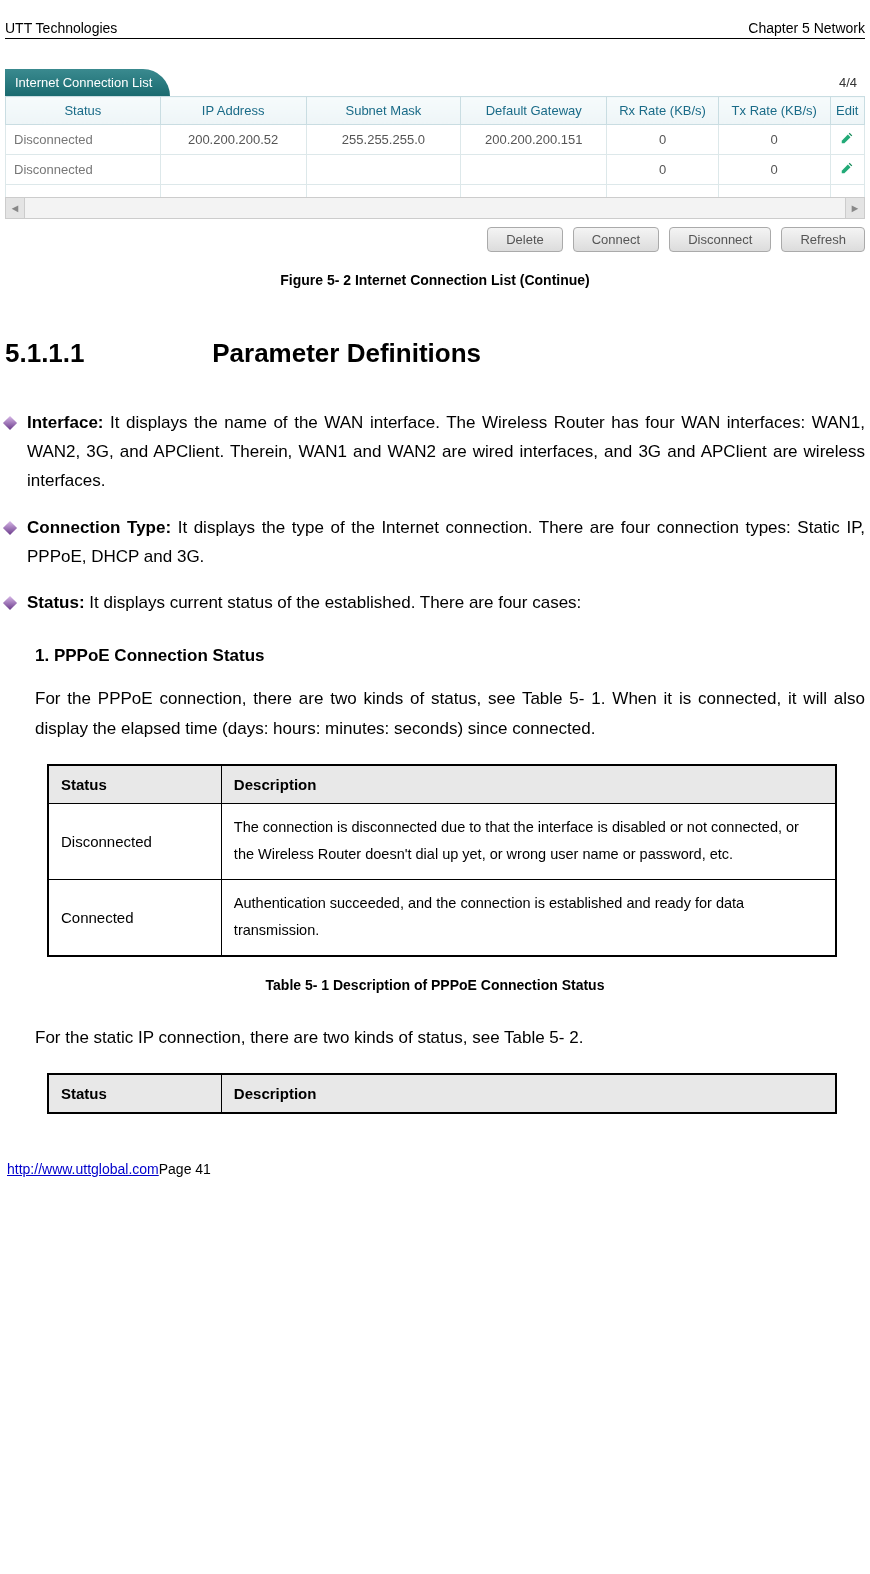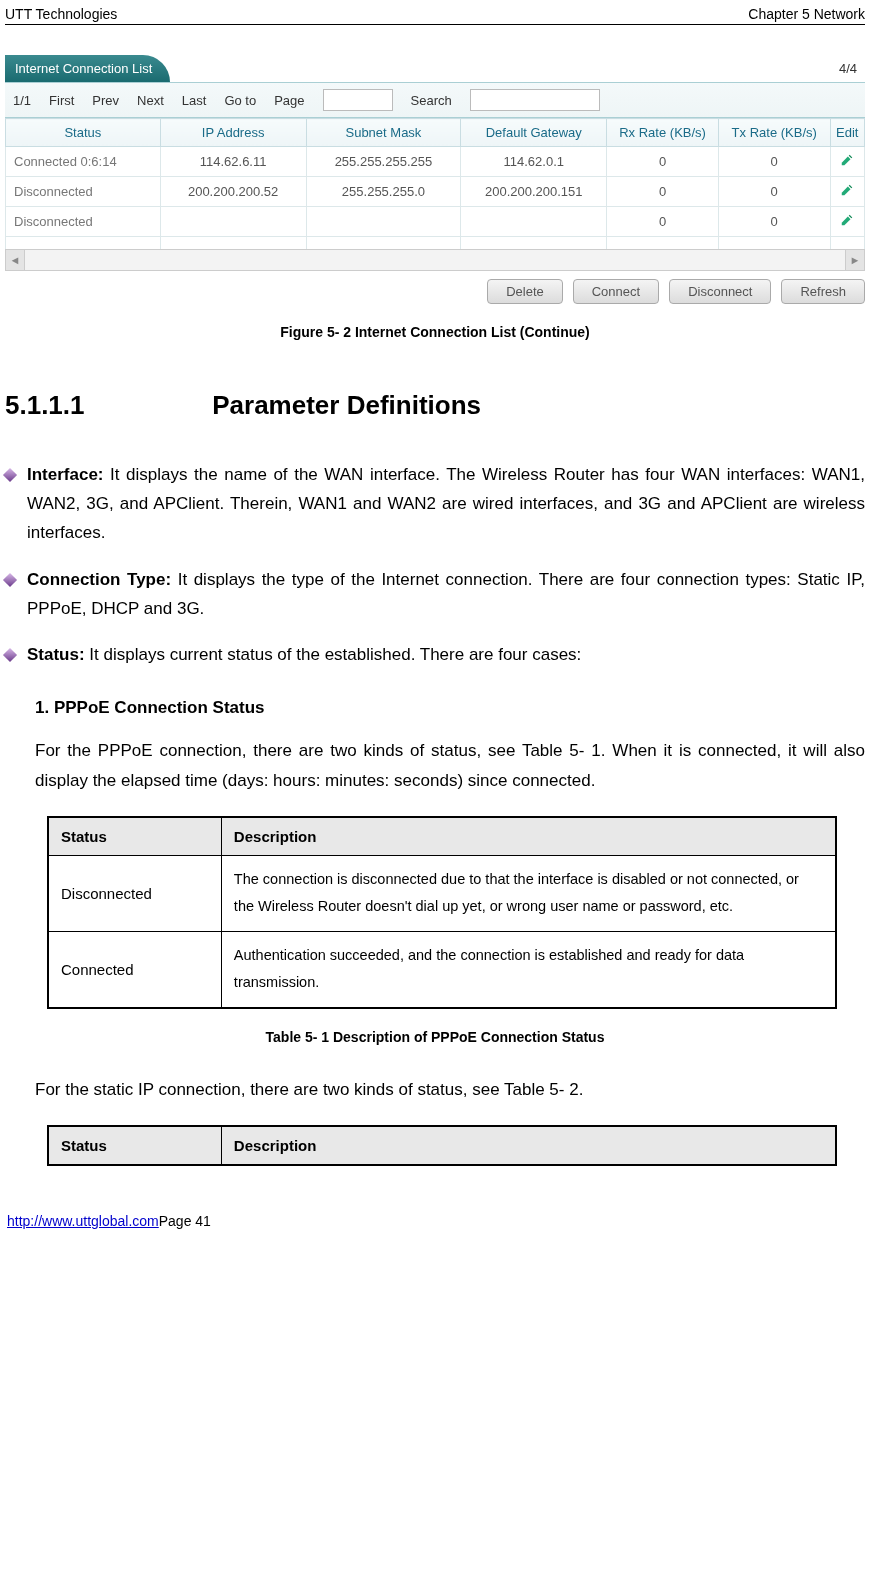--- a/index.html
+++ b/index.html
@@ -5,21 +5,21 @@
     body {
       font-family: Arial, sans-serif;
       margin: 0;
       padding: 0;
       background: #fff;
       color: #000;
     }
     .page {
       width: 870px;
       margin: 0 auto;
-      padding: 6px 5px 10px 5px;
+      padding: 20px 5px 10px 5px;
       box-sizing: border-box;
     }
     .header-row {
       display: flex;
       justify-content: space-between;
       font-size: 14px;
       padding: 0 0 2px 0;
     }
     .header-underline {
       border-bottom: 1px solid #000;
@@ -208,32 +208,20 @@
     <span>UTT Technologies</span>
     <span>Chapter 5 Network</span>
   </div>
   <div class="header-underline"></div>
 
   <div class="screenshot-panel">
     <div class="tab-bar">
       <div class="tab">Internet Connection List</div>
       <div class="tab-spacer"></div>
       <div class="page-count">4/4</div>
-    </div>
-    <div class="toolbar">
-      <span class="link">1/1</span>
-      <span class="link">First</span>
-      <span class="link">Prev</span>
-      <span class="link">Next</span>
-      <span class="link">Last</span>
-      <span class="link">Go to</span>
-      <span class="link">Page</span>
-      <input type="text" class="page-input" style="">
-      <span class="link">Search</span>
-      <input type="text" class="search-input" style="">
     </div>
 
     <table class="data">
       <colgroup>
           <col class="col-w1">
           <col class="col-w2">
           <col class="col-w3">
           <col class="col-w4">
           <col class="col-w5">
           <col class="col-w6">
@@ -244,32 +232,20 @@
           <th>Status</th>
           <th>IP Address</th>
           <th>Subnet Mask</th>
           <th>Default Gateway</th>
           <th>Rx Rate (KB/s)</th>
           <th>Tx Rate (KB/s)</th>
           <th>Edit</th>
         </tr>
       </thead>
       <tbody>
-        <tr>
-          <td class="left">Connected 0:6:14</td>
-          <td>114.62.6.11</td>
-          <td>255.255.255.255</td>
-          <td>114.62.0.1</td>
-          <td>0</td>
-          <td>0</td>
-          <td class="edit-cell"><svg viewBox="0 0 16 16">
-                <path fill="#2a7" d="M2 11l7-7 3 3-7 7H2z"></path>
-                <path fill="#185" d="M10 3l1-1 3 3-1 1z"></path>
-              </svg></td>
-        </tr>
         <tr>
           <td class="left">Disconnected</td>
           <td>200.200.200.52</td>
           <td>255.255.255.0</td>
           <td>200.200.200.151</td>
           <td>0</td>
           <td>0</td>
           <td class="edit-cell"><svg viewBox="0 0 16 16">
                 <path fill="#2a7" d="M2 11l7-7 3 3-7 7H2z"></path>
                 <path fill="#185" d="M10 3l1-1 3 3-1 1z"></path>

